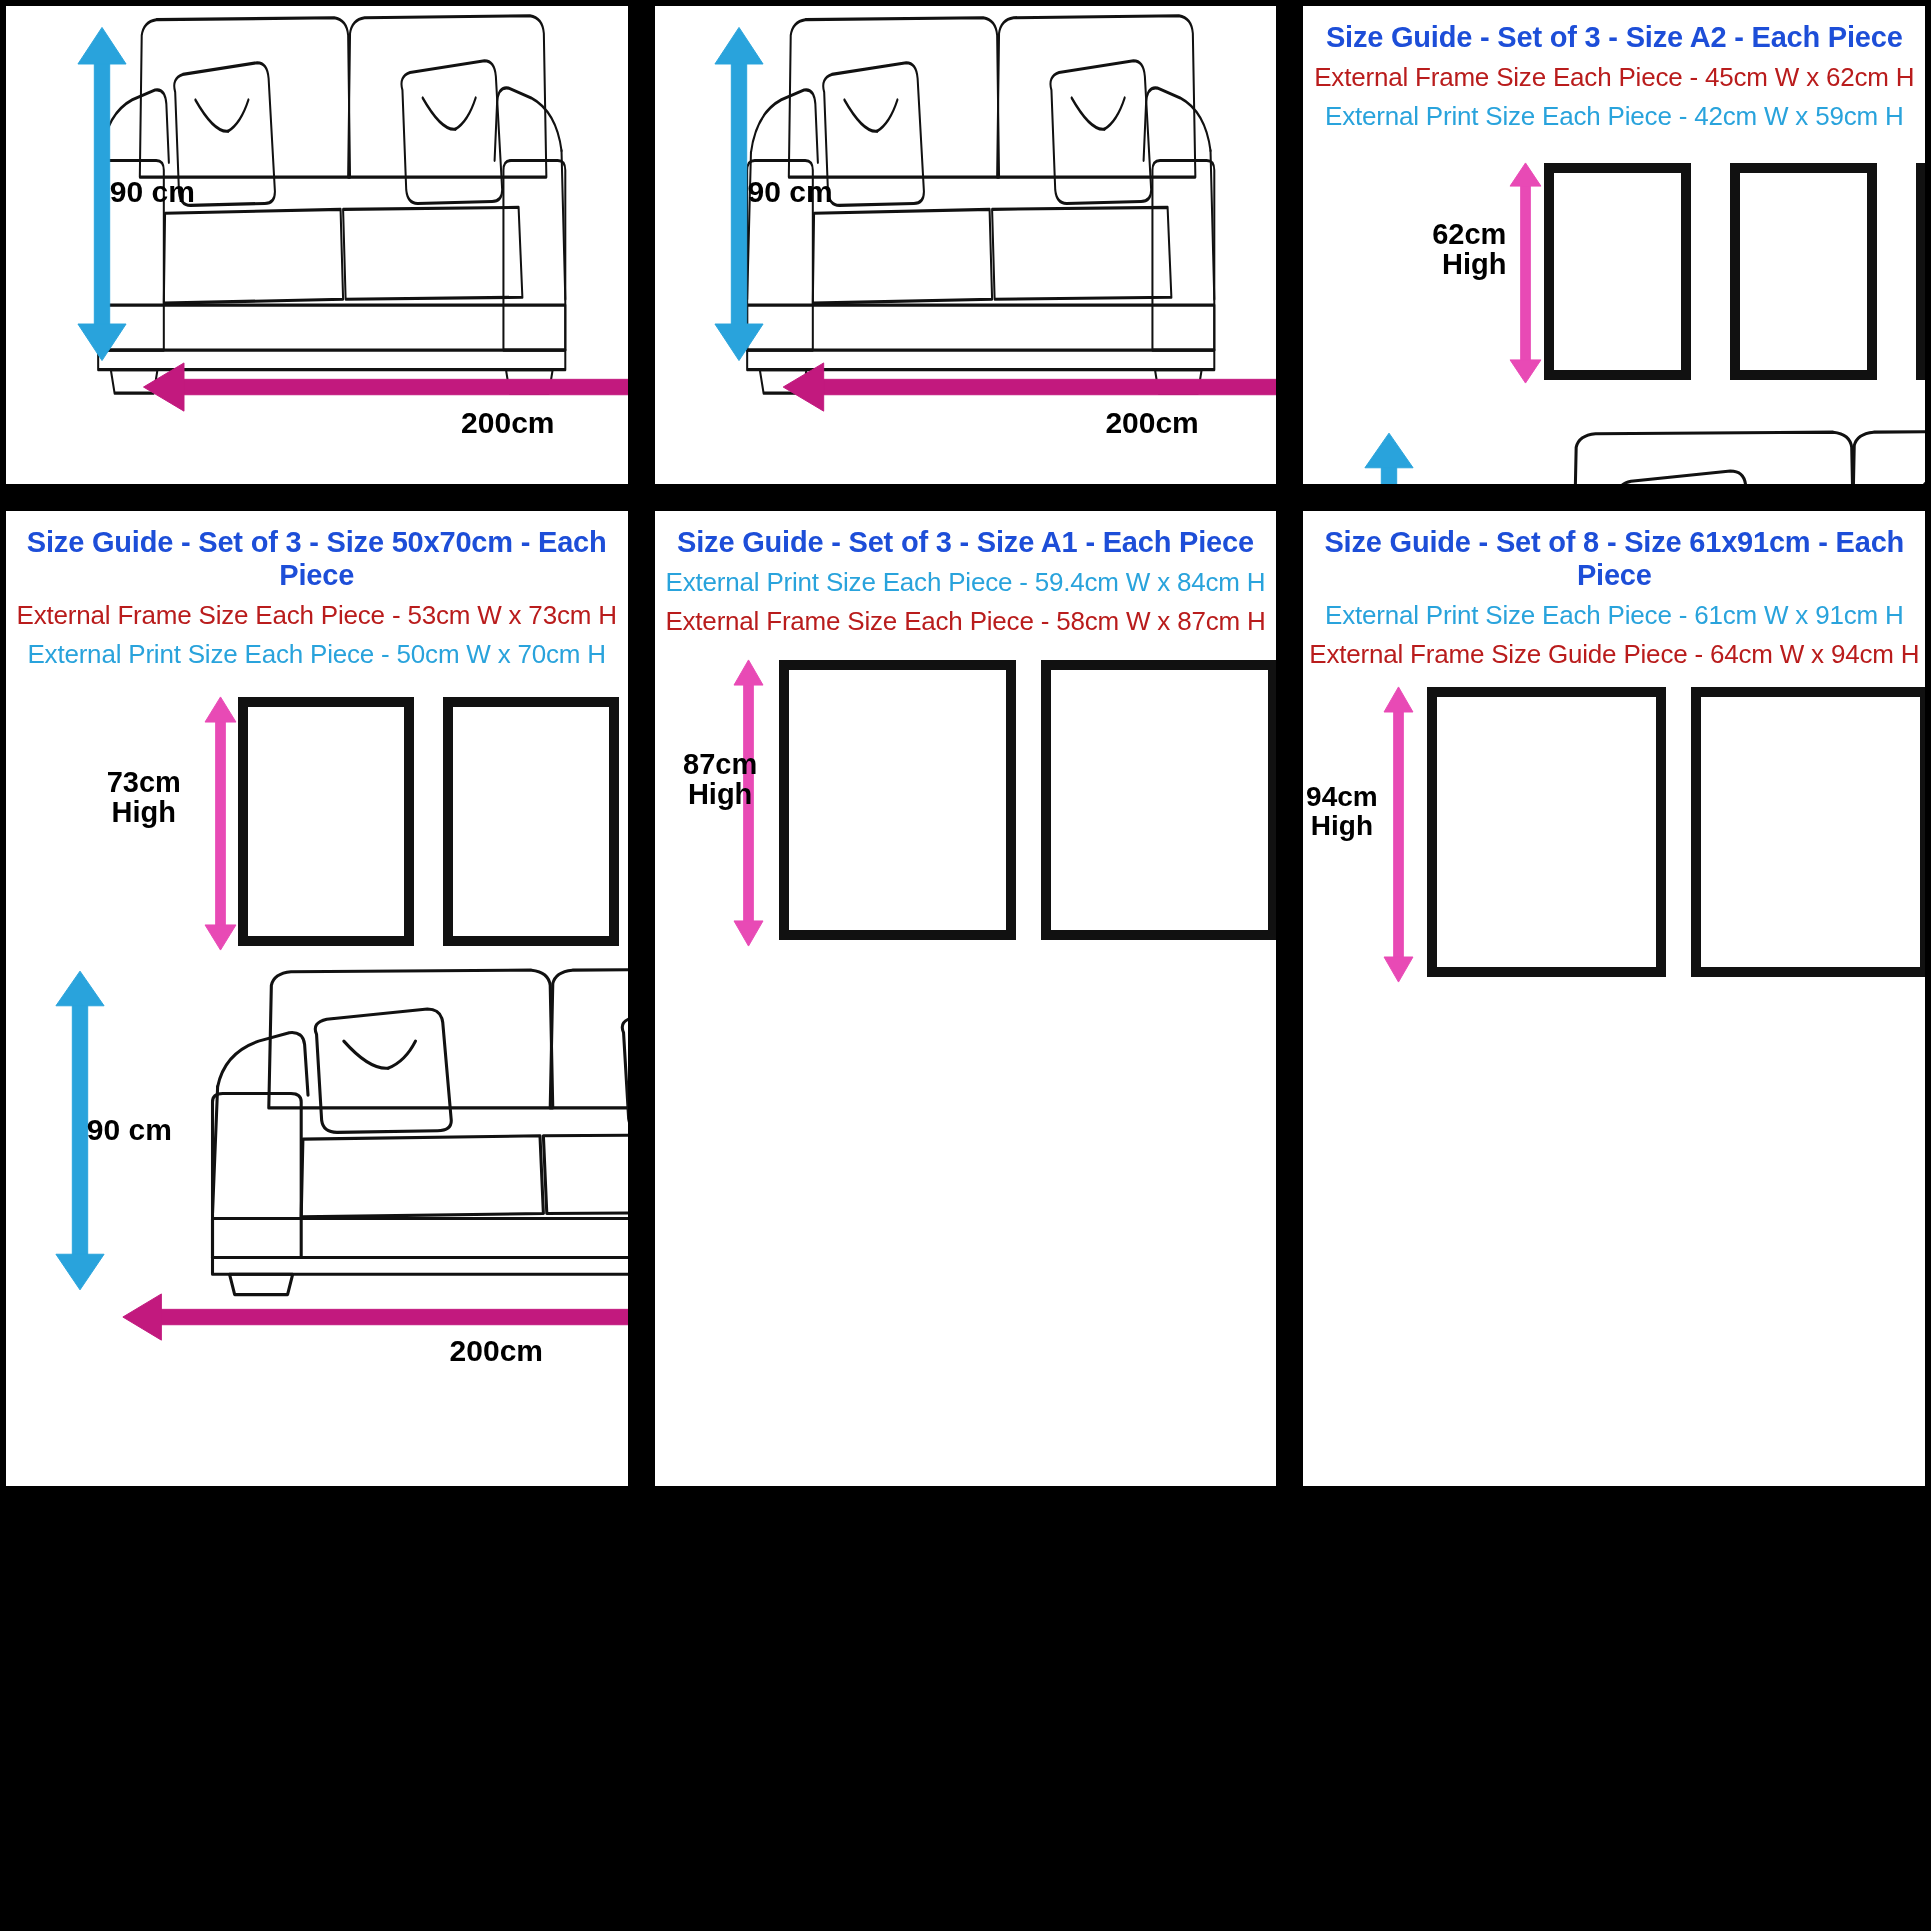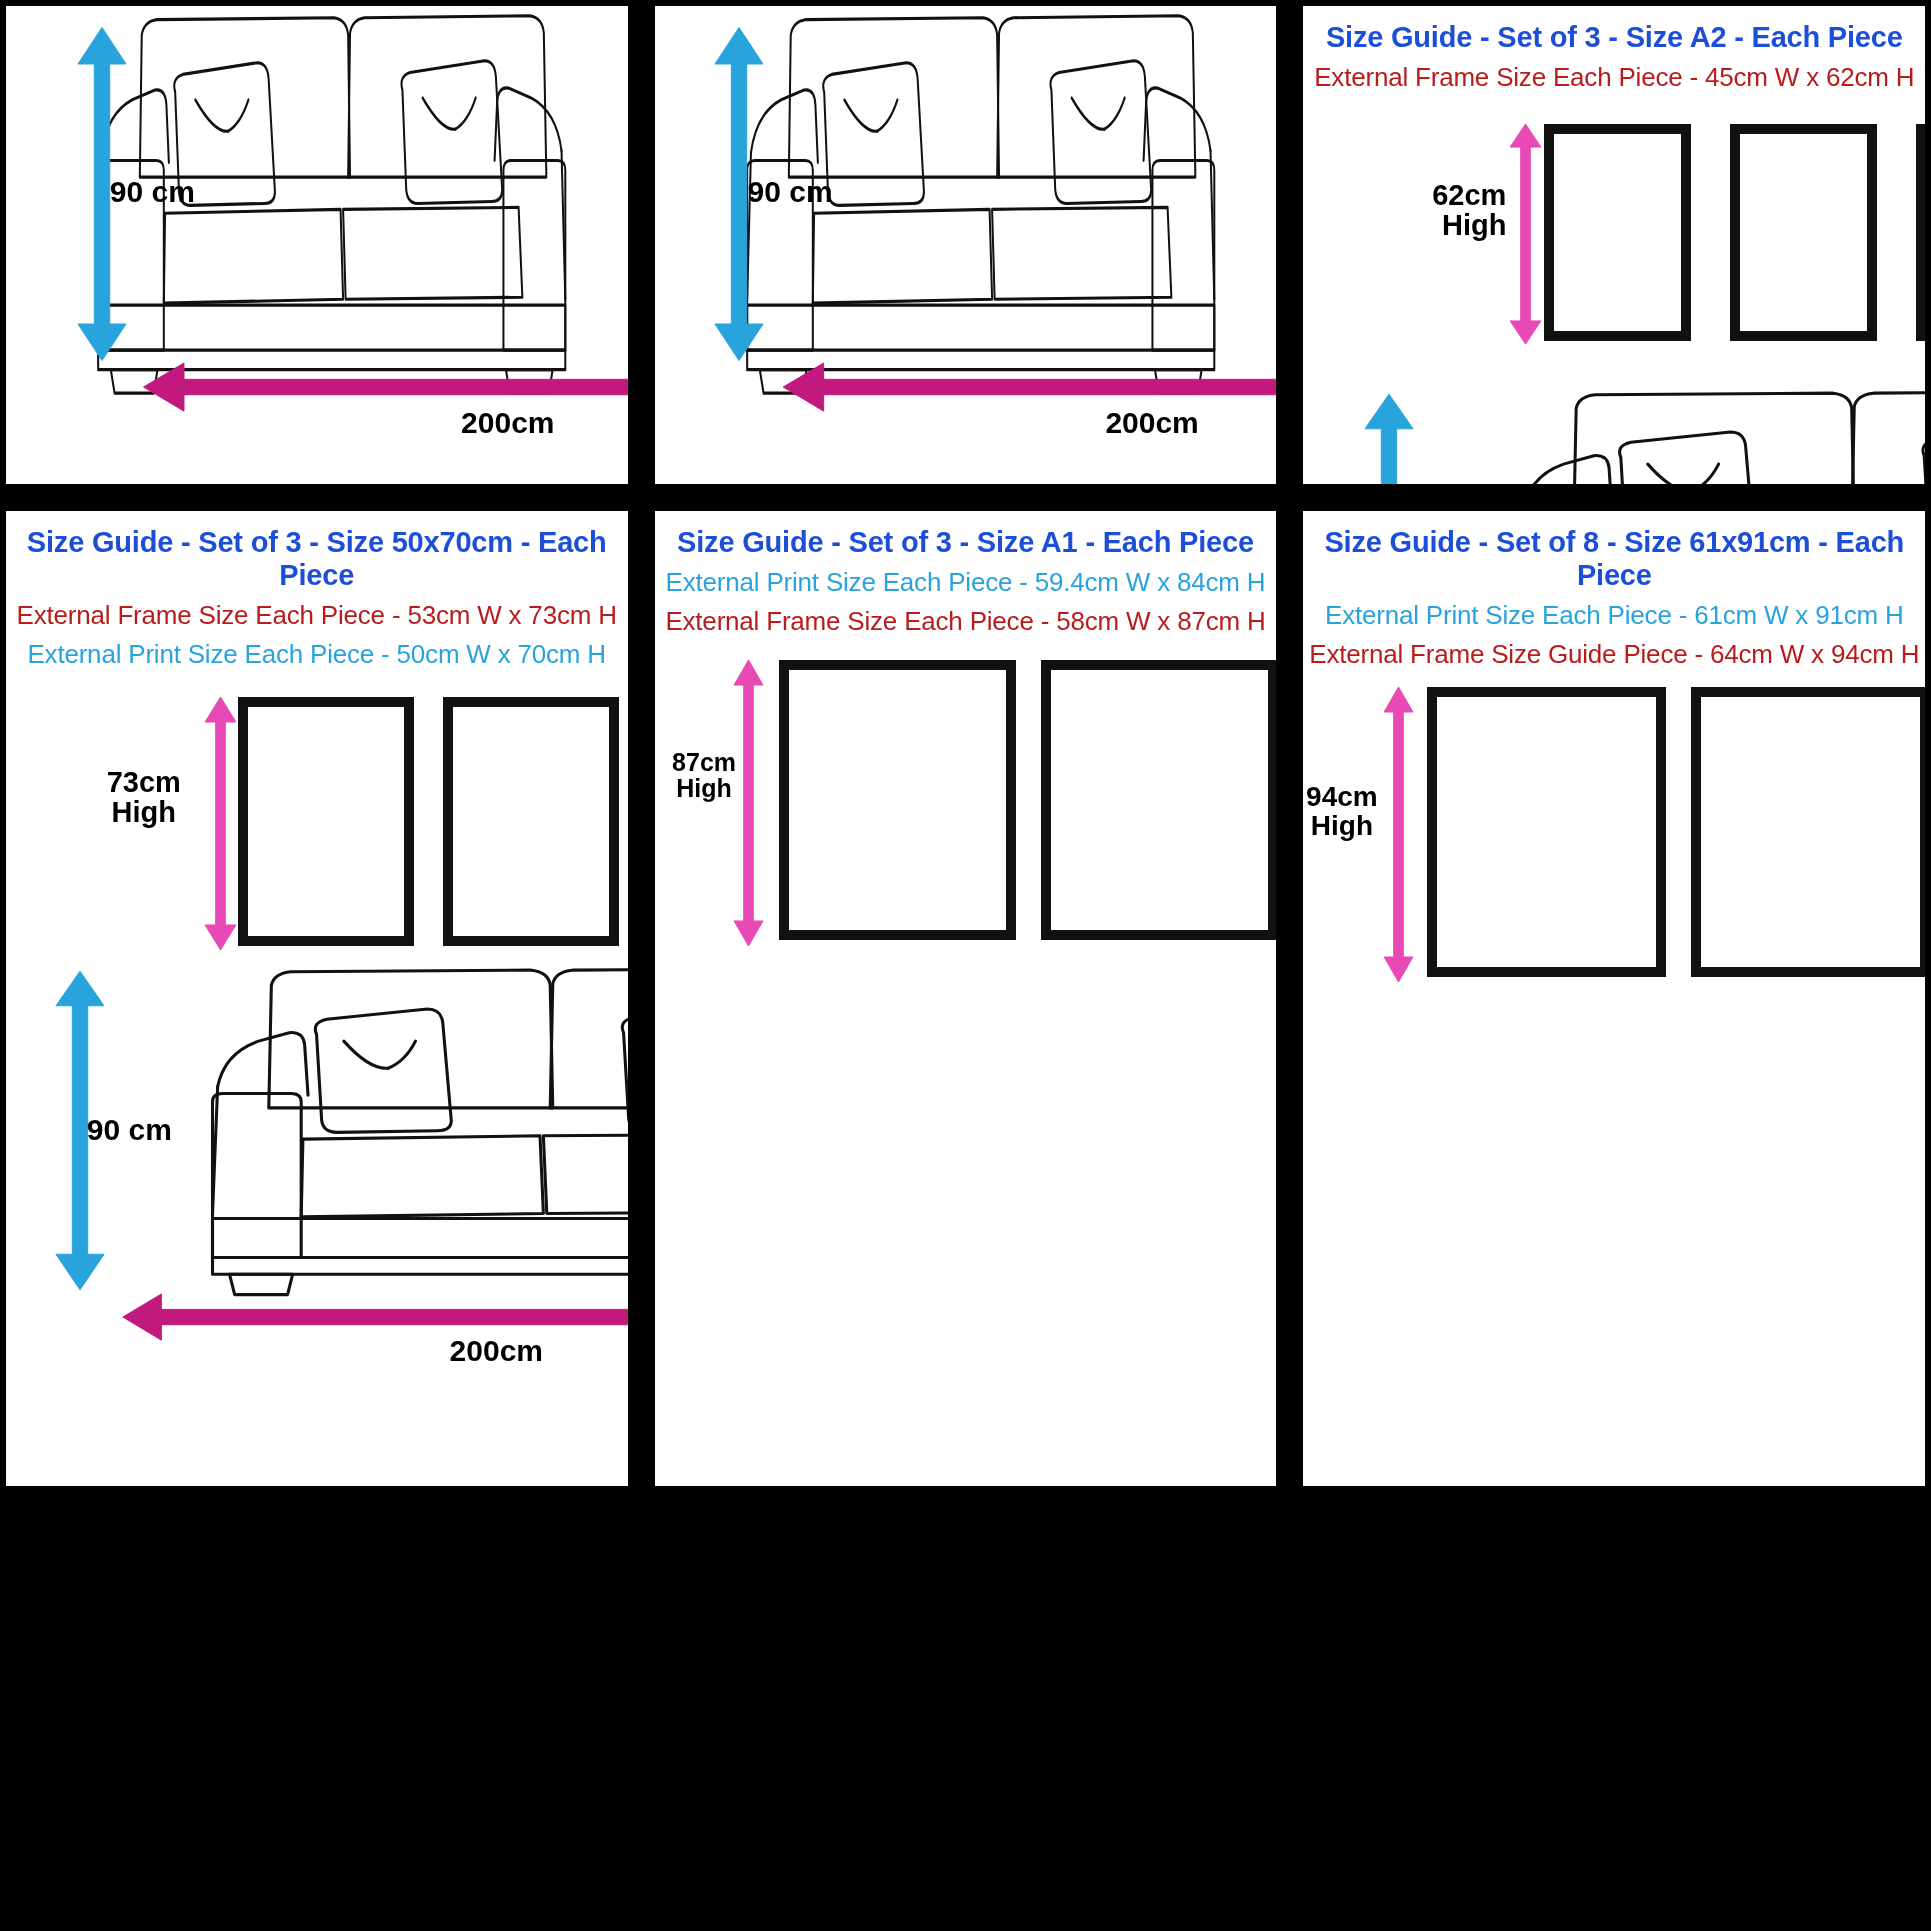--- a/index.html
+++ b/index.html
@@ -222,20 +222,21 @@
           </g>
         </svg>
         <div class="w-label" style="left:126px; top:400px; width:743px; font-size:30px;">200cm</div>
       </div>
     </div>
 
     <div class="cell">
       <div class="frames-block">
         <div class="guide-title">Size Guide - Set of 3 - Size A2 - Each Piece</div>
         <div class="guide-line green">External Frame Size Each Piece - 45cm W x 62cm H</div>
+        <div class="guide-line blue">External Print Size Each Piece - 42cm W x 59cm H</div>
 
         <div class="frames-area">
 
           <div class="frames-row" style="left:241px; top:31px; gap:39px;">
             <div class="frame" style="width:147px; height:217px;"></div>
             <div class="frame" style="width:147px; height:217px;"></div>
             <div class="frame" style="width:147px; height:217px;"></div>
           </div>
 
           <svg class="arrow-svg" style="left:205px; top:29px;" width="35" height="224" viewBox="0 0 36 232">
@@ -378,21 +379,21 @@
             <div class="frame" style="width:237px; height:280px;"></div>
             <div class="frame" style="width:237px; height:280px;"></div>
           </div>
           <svg class="arrow-svg" style="left:77px; top:21px;" width="33" height="290" viewBox="0 0 34 300">
             <g fill="#e84ab5" stroke="#e84ab5">
               <rect x="12" y="22" width="10" height="256"></rect>
               <polygon points="17,2 32,28 2,28"></polygon>
               <polygon points="17,298 32,272 2,272"></polygon>
             </g>
           </svg>
-          <div class="hi-label" style="left:12px; top:112px; width:75px; font-size:25px;">
+          <div class="hi-label" style="left:0px; top:112px; width:75px; font-size:29px;padding-left:28px;">
             <span>87cm</span><br>
             <span>High</span>
           </div>
         </div>
       </div>
     </div>
 
     <div class="cell">
       <div class="frames-block">
         <div class="guide-title">Size Guide - Set of 8 - Size 61x91cm - Each Piece</div>

